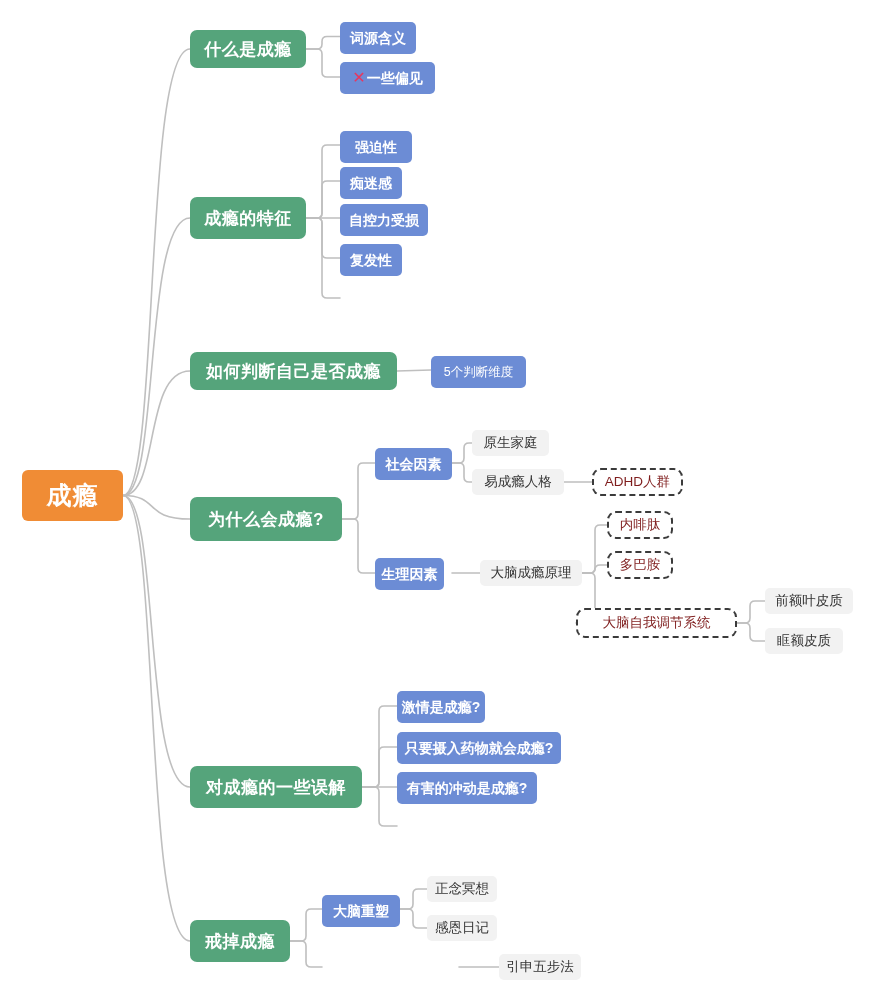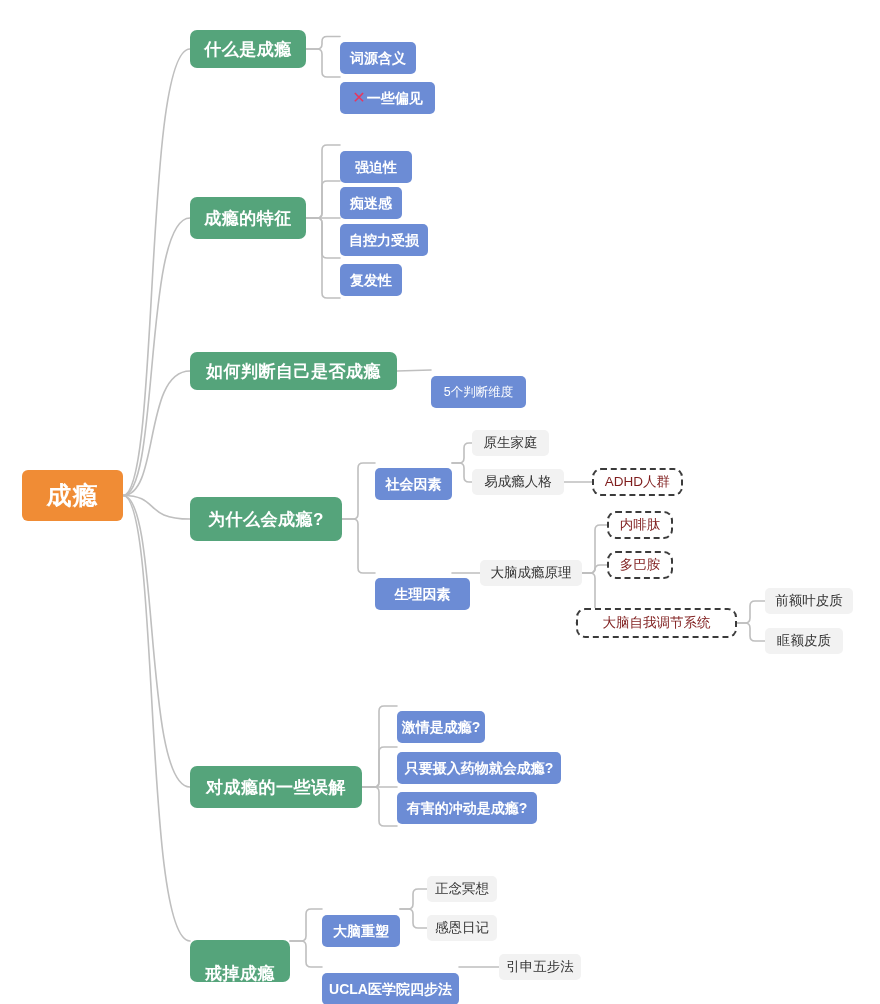--- a/index.html
+++ b/index.html
@@ -57,21 +57,20 @@
     padding: 0 14px;
   }
   
   .n-blue {
     background: #6C8CD5;
     color: #ffffff;
     border-radius: 5px;
     font-size: 14px;
     font-weight: bold;
     padding: 16px 10px;
-    margin-top: 20px;
   }
   .n-blue.small {
     font-size: 12.5px;
     font-weight: normal;
   }
   
   .n-grey {
     background: #F2F2F2;
     color: #333333;
     border-radius: 5px;
@@ -186,21 +185,21 @@
   </div>
   <div class="node n-grey" style="left: 472px; top: 430px; width: 77px; height: 26px;">
     <span>原生家庭</span>
   </div>
   <div class="node n-grey" style="left: 472px; top: 469px; width: 92px; height: 26px;">
     <span>易成瘾人格</span>
   </div>
   <div class="node n-dash" style="left: 592px; top: 468px; width: 91px; height: 28px;">
     <span>ADHD人群</span>
   </div>
-  <div class="node n-blue" style="left: 375px; top: 558px; width: 95px; height: 30px;">
+  <div class="node n-blue" style="left: 375px; top: 558px; width: 69px; height: 30px;">
     <span>生理因素</span>
   </div>
   <div class="node n-grey" style="left: 480px; top: 560px; width: 102px; height: 26px;">
     <span>大脑成瘾原理</span>
   </div>
   <div class="node n-dash" style="left: 607px; top: 511px; width: 66px; height: 28px;">
     <span>内啡肽</span>
   </div>
   <div class="node n-dash" style="left: 607px; top: 551px; width: 66px; height: 28px;">
     <span>多巴胺</span>
@@ -221,32 +220,29 @@
   <div class="node n-blue" style="left: 397px; top: 691px; width: 88px; height: 30px;">
     <span>激情是成瘾?</span>
   </div>
   <div class="node n-blue" style="left: 397px; top: 732px; width: 164px; height: 30px;">
     <span>只要摄入药物就会成瘾?</span>
   </div>
   <div class="node n-blue" style="left: 397px; top: 772px; width: 140px; height: 30px;">
     <span>有害的冲动是成瘾?</span>
   </div>
 
-  <div class="node n-main" style="left: 190px; top: 940px; width: 100px; height: 42px; align-items: flex-end;">
+  <div class="node n-main" style="left: 190px; top: 920px; width: 100px; height: 42px;">
     <span>戒掉成瘾</span>
   </div>
   <div class="node n-blue" style="left: 322px; top: 895px; width: 78px; height: 28px;">
     <span>大脑重塑</span>
   </div>
   <div class="node n-grey" style="left: 427px; top: 876px; width: 70px; height: 26px;">
     <span>正念冥想</span>
   </div>
   <div class="node n-grey" style="left: 427px; top: 915px; width: 70px; height: 26px;">
     <span>感恩日记</span>
   </div>
-  <div class="node n-blue" style="left: 322px; top: 953px; width: 137px; height: 28px;">
-    <span>UCLA医学院四步法</span>
-  </div>
   <div class="node n-grey" style="left: 499px; top: 954px; width: 82px; height: 26px;">
     <span>引申五步法</span>
   </div>
 
 </div>
 
 </body></html>

